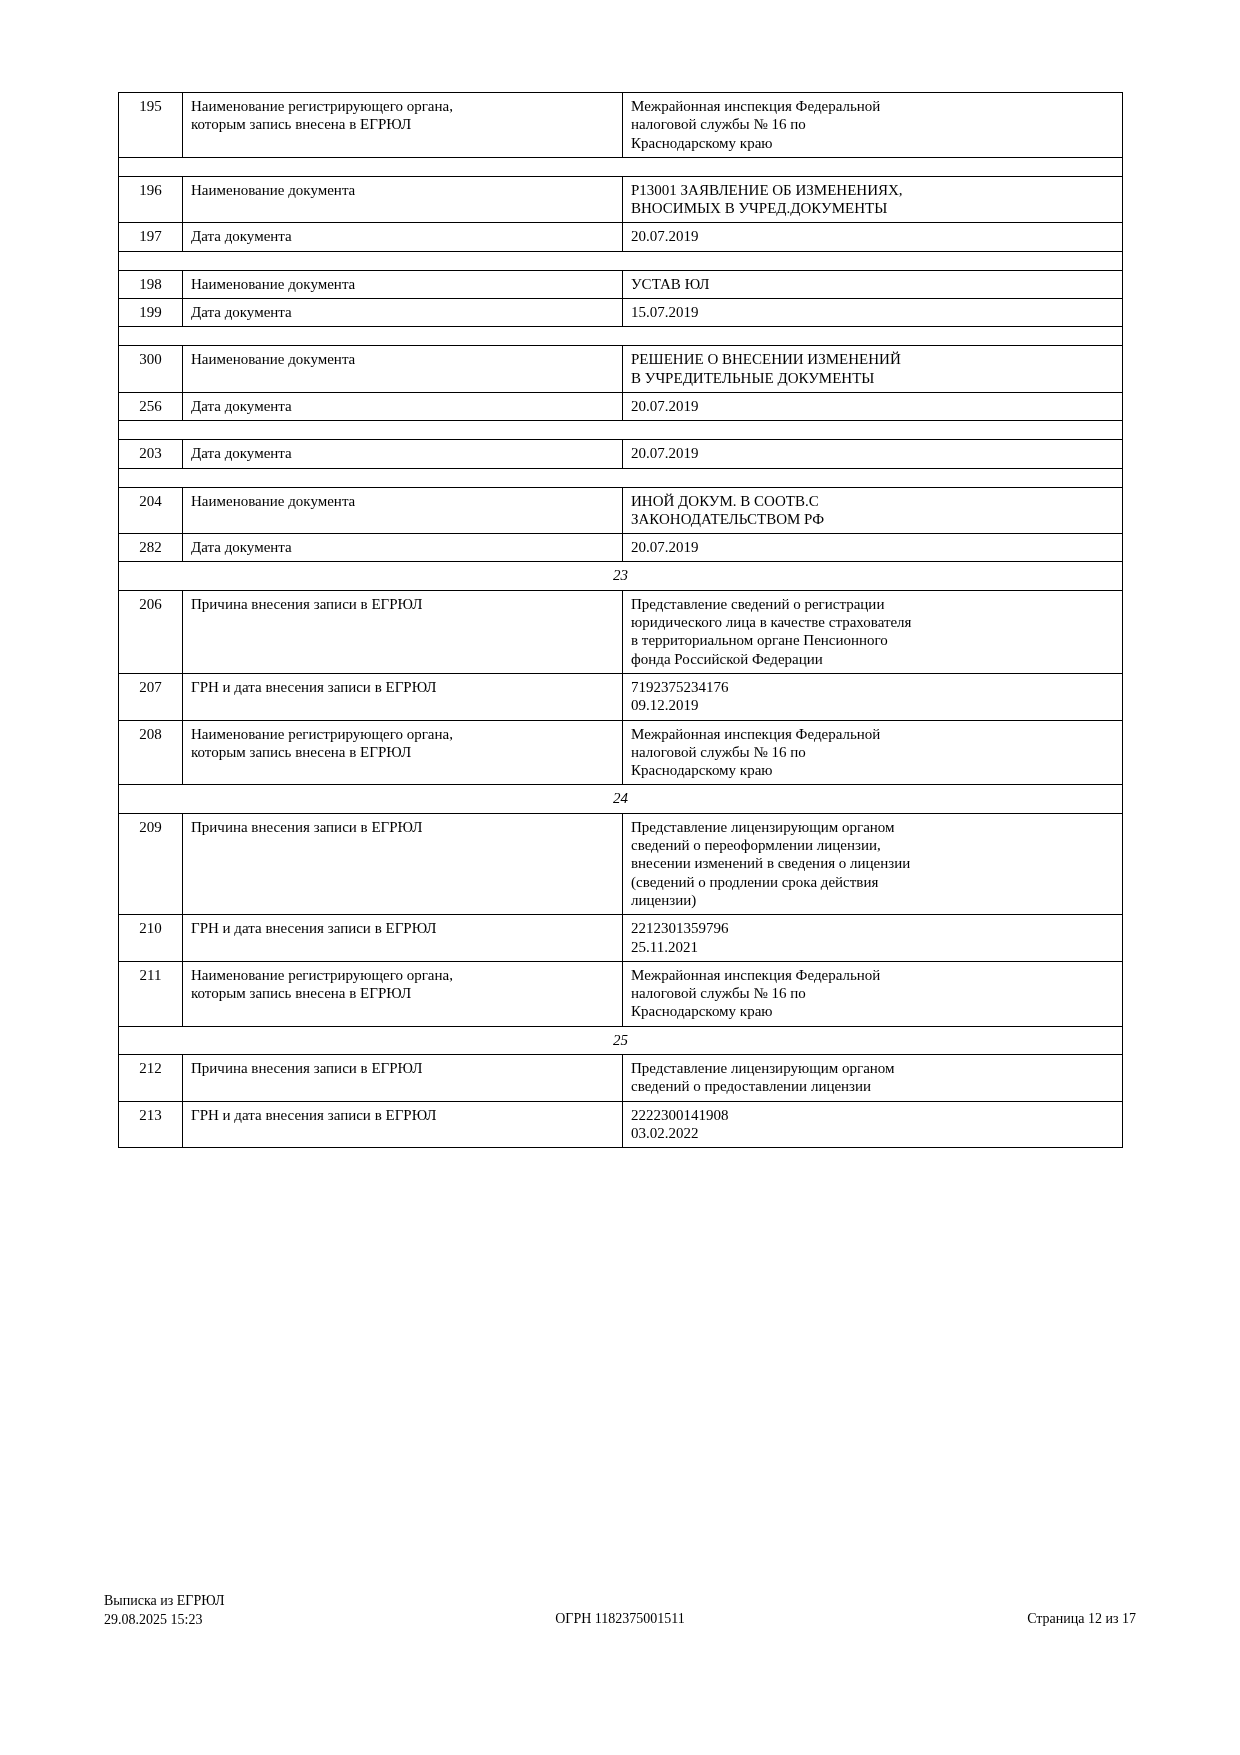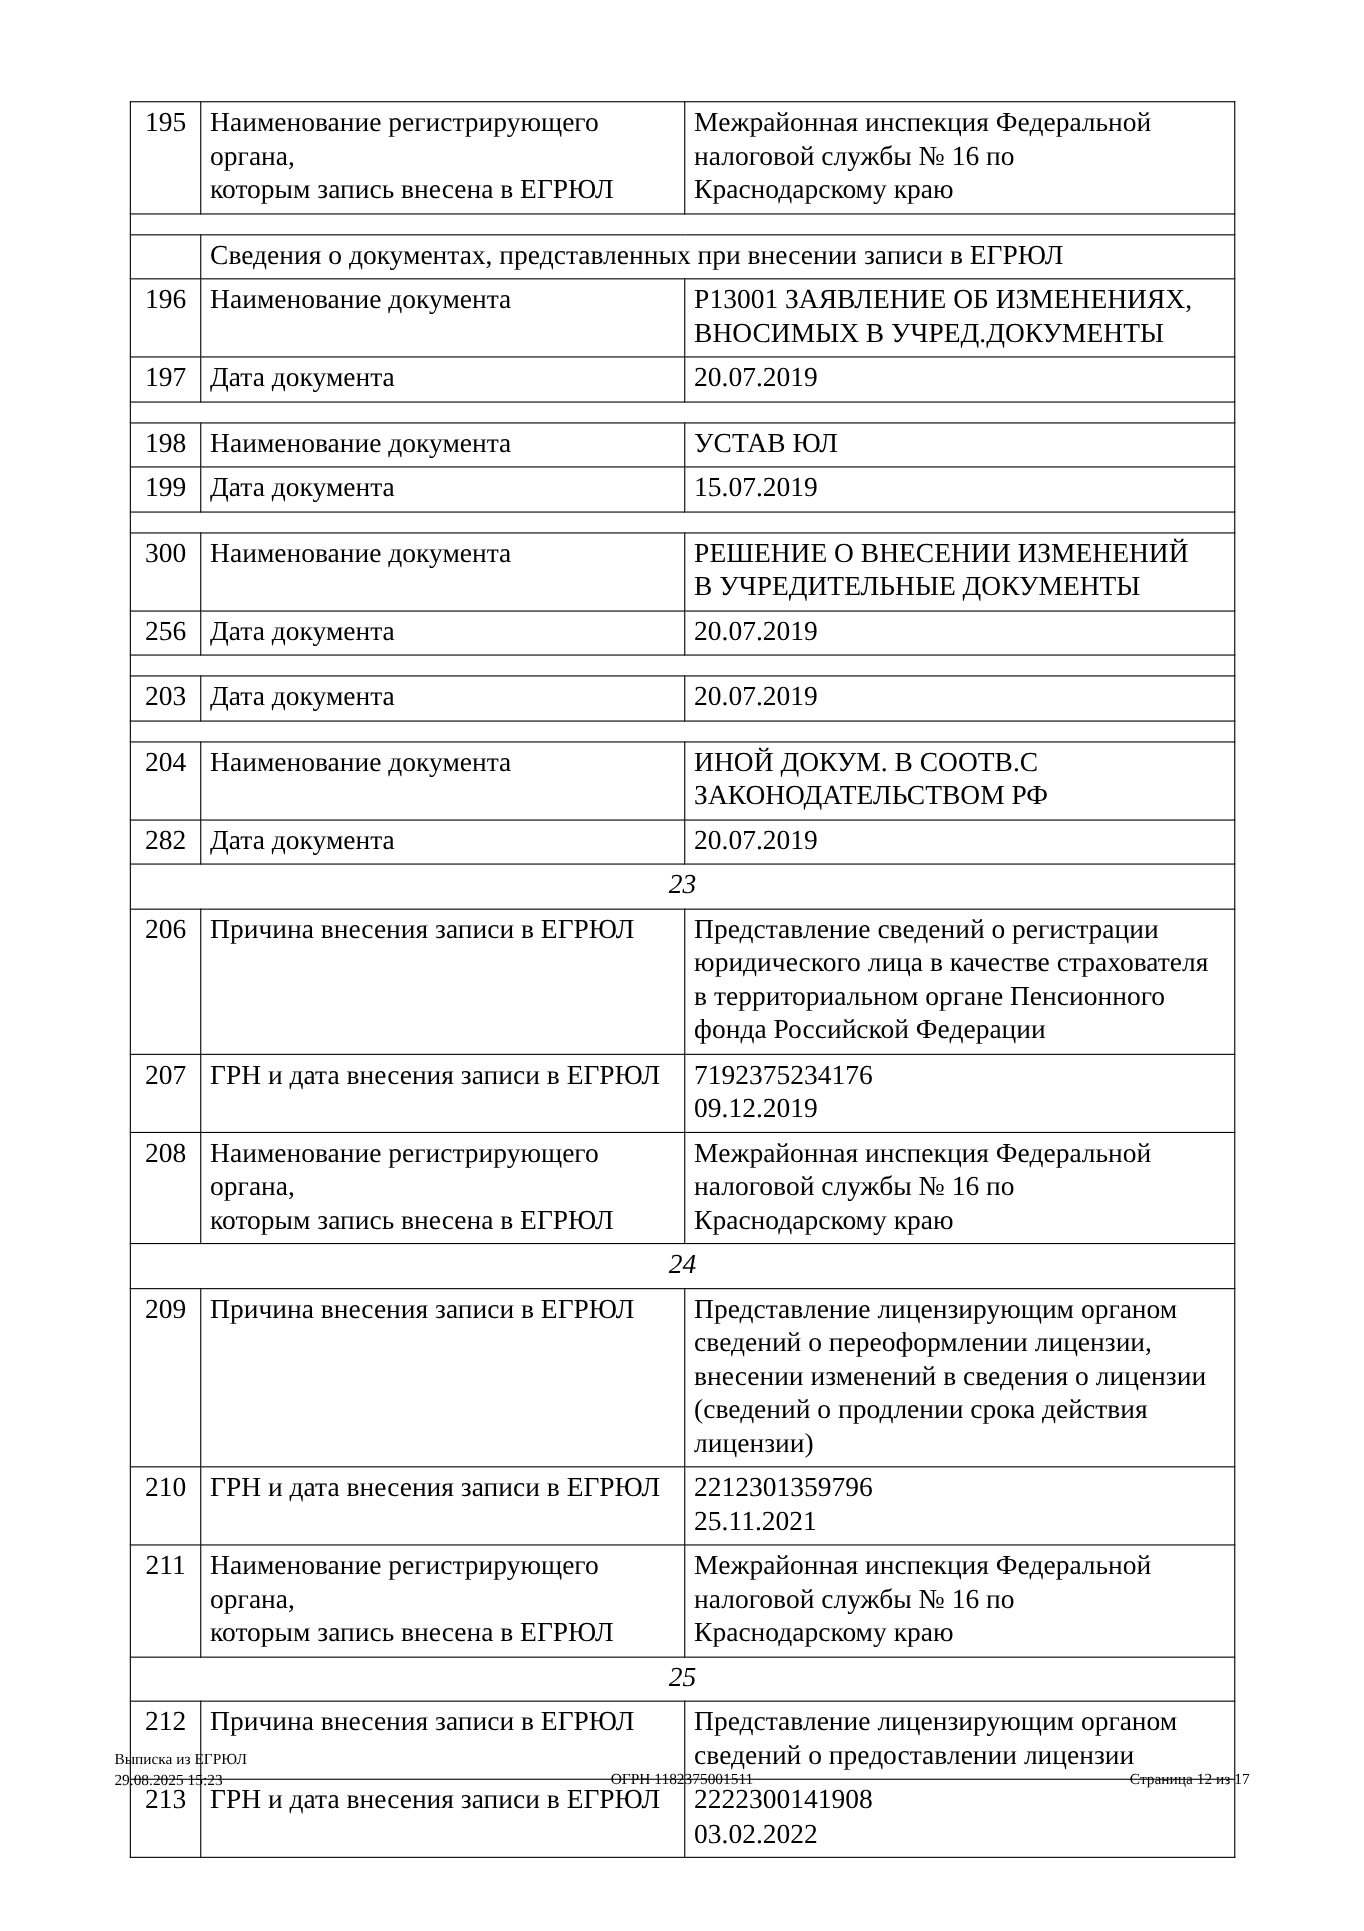--- a/index.html
+++ b/index.html
@@ -21,21 +21,21 @@
     height: 1755px;
     box-sizing: border-box;
   }
   .doc-table {
     position: absolute;
     left: 118px;
     top: 92px;
     width: 1004px;
     border-collapse: collapse;
     table-layout: fixed;
-    font-size: 25px;
+    font-size: 15px;
     line-height: 1.22;
   }
   .doc-table td {
     border: 1px solid #000000;
     padding: 4px 8px 5px 8px;
     vertical-align: top;
   }
   col.c-num { width: 64px; }
   col.c-name { width: 440px; }
   col.c-val  { width: 500px; }
@@ -106,24 +106,20 @@
         <tr>
           <td class="num">195</td>
           <td class="name">Наименование регистрирующего органа,
 которым запись внесена в ЕГРЮЛ</td>
           <td class="val">Межрайонная инспекция Федеральной
 налоговой службы № 16 по
 Краснодарскому краю</td>
         </tr>
         <tr class="spacer">
           <td class="spacer-cell" colspan="3"></td>
-        </tr>
-        <tr>
-          <td class="num"></td>
-          <td class="section-head" colspan="2">Сведения о документах, представленных при внесении записи в ЕГРЮЛ</td>
         </tr>
         <tr>
           <td class="num">196</td>
           <td class="name">Наименование документа</td>
           <td class="val">Р13001 ЗАЯВЛЕНИЕ ОБ ИЗМЕНЕНИЯХ,
 ВНОСИМЫХ В УЧРЕД.ДОКУМЕНТЫ</td>
         </tr>
         <tr>
           <td class="num">197</td>
           <td class="name">Дата документа</td>

